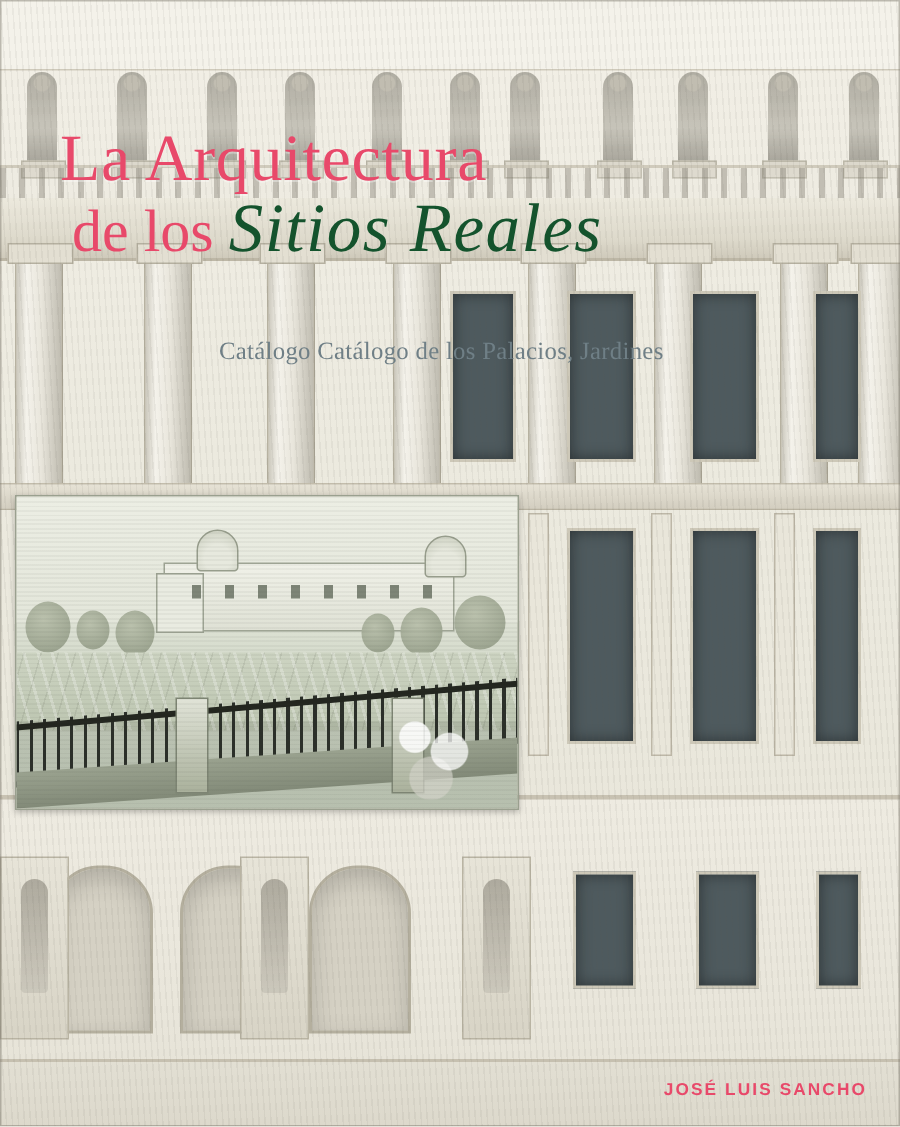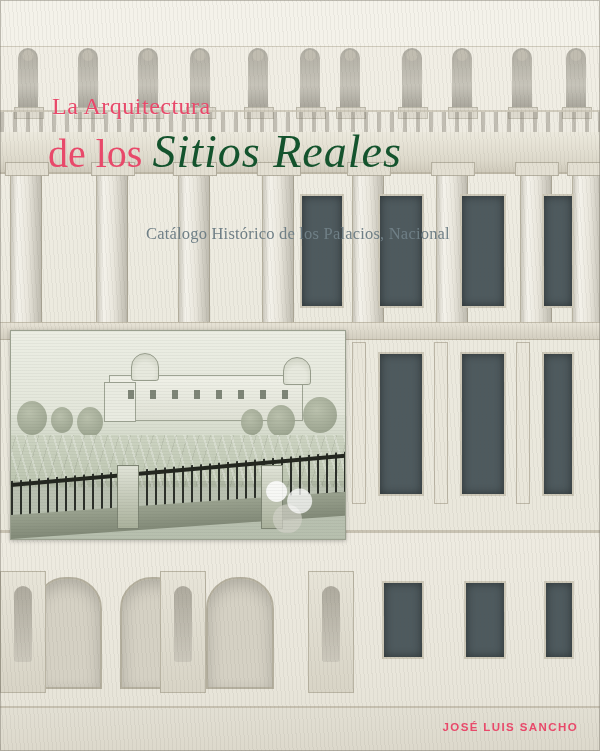--- a/index.html
+++ b/index.html
@@ -263,22 +263,22 @@
   
   .title-block {
     position: absolute;
     left: 0; top: 86px;
     width: 600px;
     text-align: left;
     z-index: 5;
   }
   .title-line1 {
     margin: 0;
-    padding-left: 52px;
-    font-size: 24px;
+    padding-left: 40px;
+    font-size: 44px;
     line-height: 40px;
     color: #e8496a;
     font-weight: 400;
     letter-spacing: 0.5px;
     text-shadow: 0 1px 0 rgba(255,255,255,0.35);
   }
   .title-line2 {
     margin: 0;
     padding-left: 48px;
     font-size: 40px;
@@ -442,19 +442,19 @@
     <div class="figure-group"></div>
     <div class="plate-grain"></div>
   </div>
 
   <div class="title-block">
     <h1 class="title-line1">La Arquitectura</h1>
     <h1 class="title-line2"><span>de los </span><span class="italic-blue">Sitios Reales</span></h1>
   </div>
 
   <div class="subtitle">
-    <p>Catálogo Histórico de los Palacios, Nacional</p>
+    <p>Catálogo Catálogo de los Palacios, Jardines</p>
   </div>
 
   <div class="author">JOSÉ LUIS SANCHO</div>
 
   <div class="edge"></div>
 </div>
 
 </body></html>

